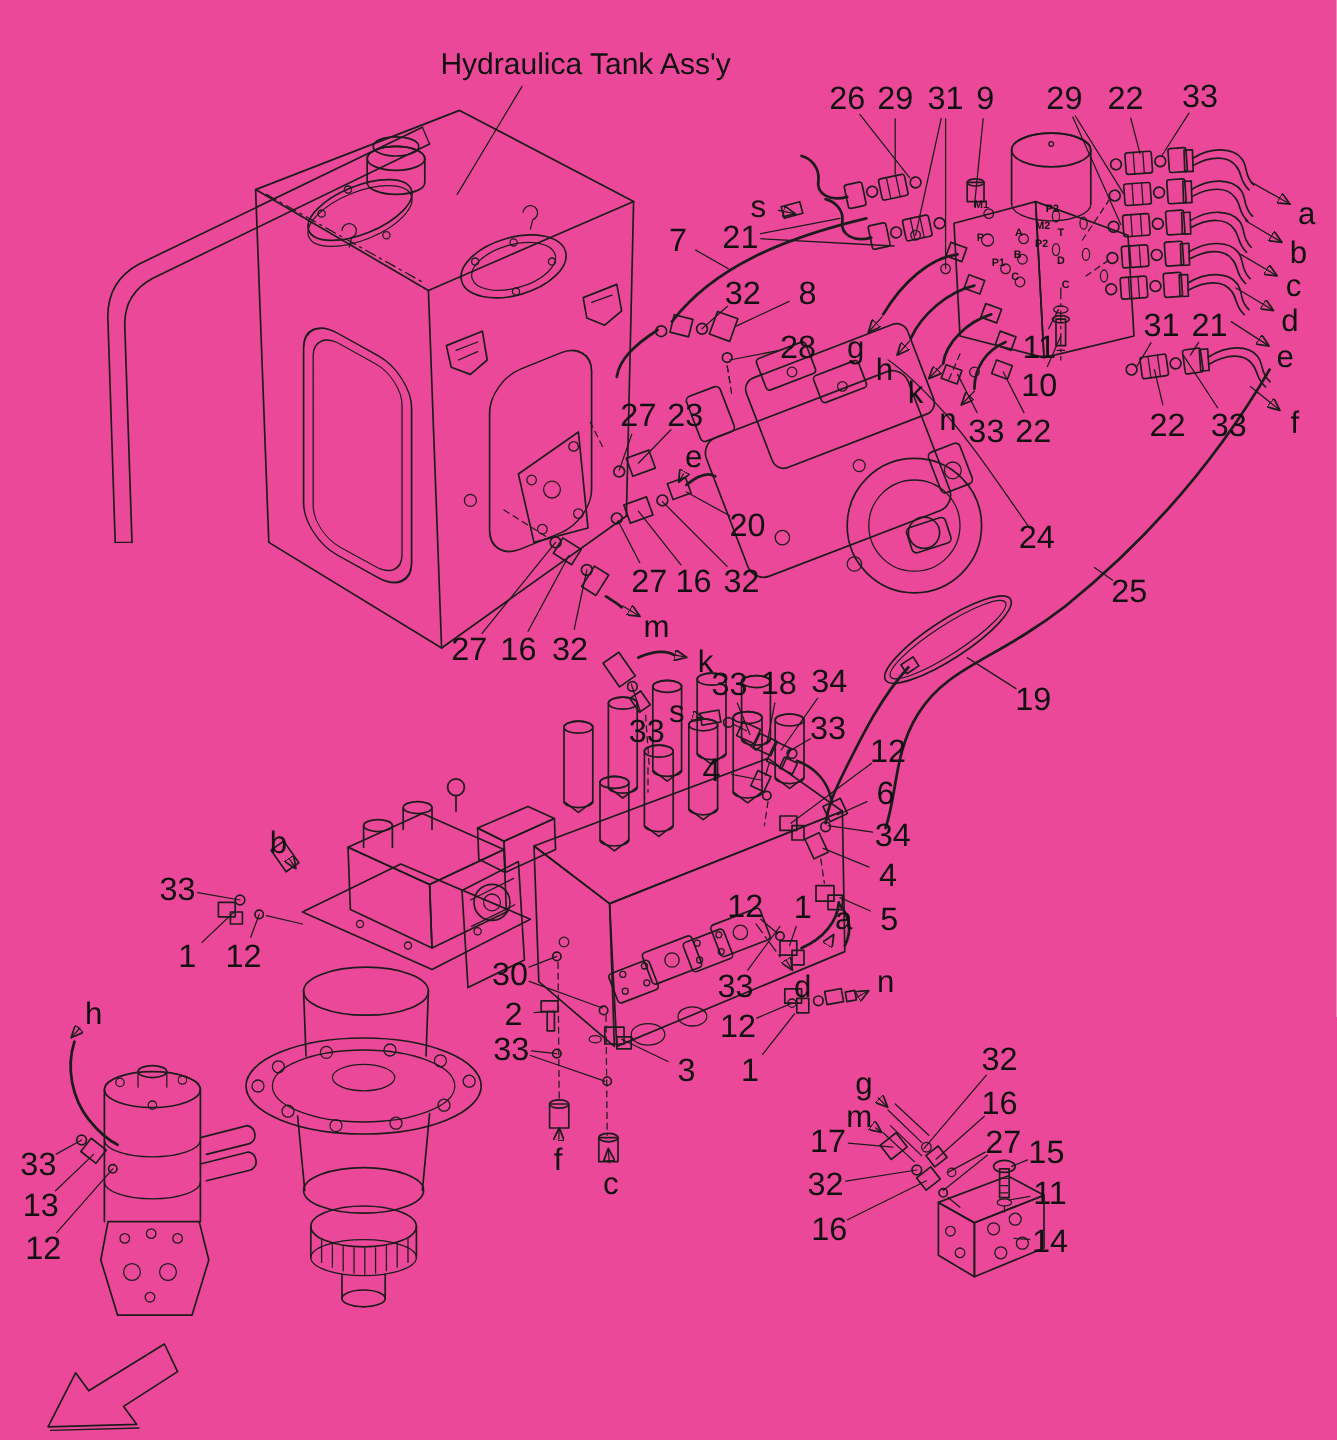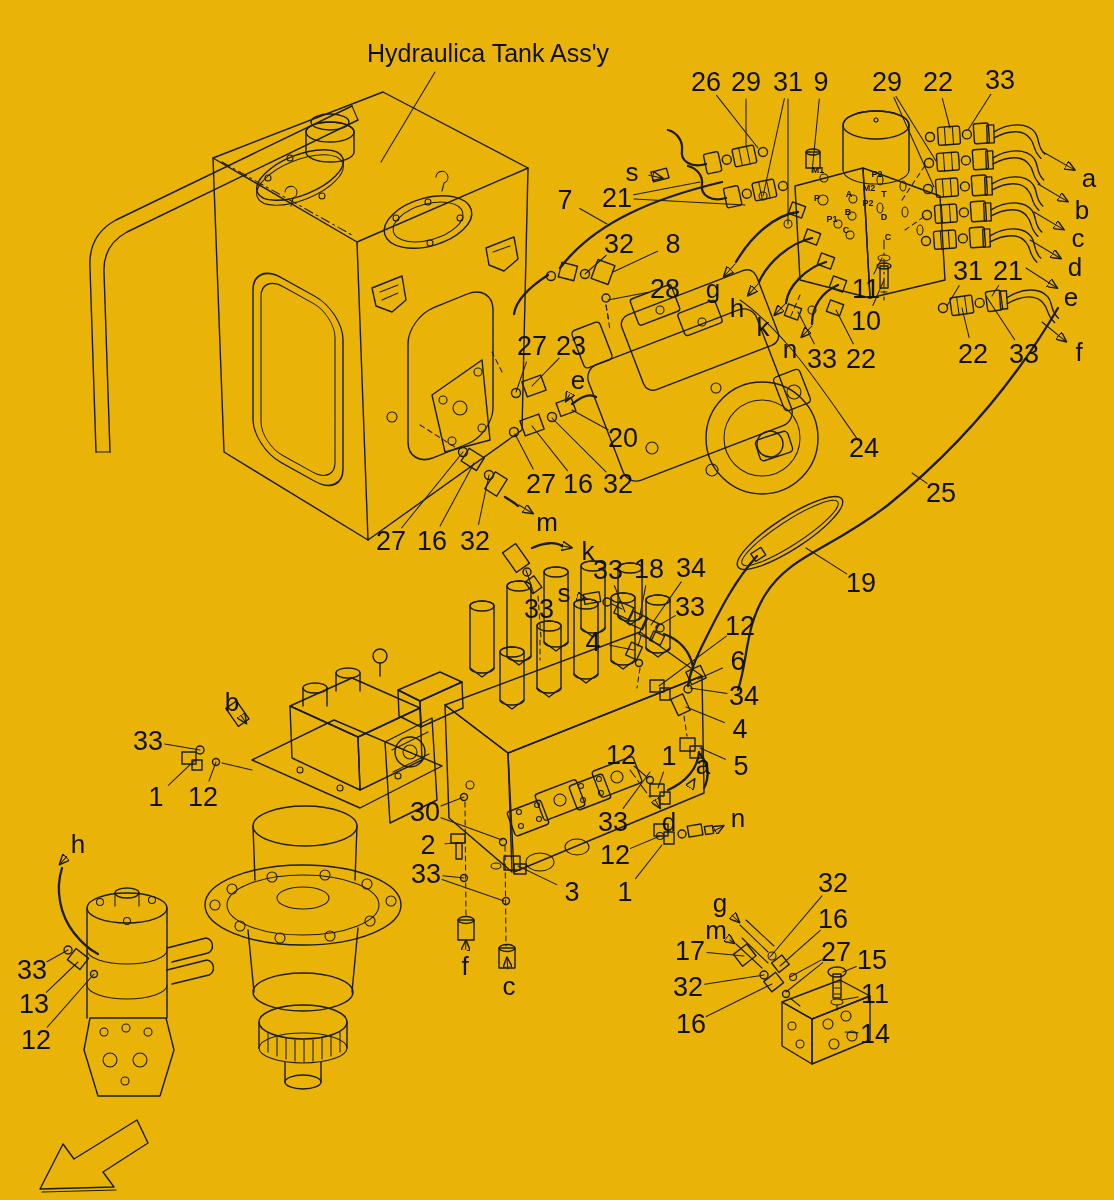--- a/index.html
+++ b/index.html
@@ -1,16 +1,16 @@
 <!DOCTYPE html>
 <html><head>
 <meta charset="utf-8">
 <style>
   html,body{margin:0;padding:0;background:#fff;}
-  #stage{position:relative;width:1114px;height:1200px;background:#eab308;overflow:hidden;
+  #stage{position:relative;width:1114px;height:1200px;background:#ec4899;overflow:hidden;
          font-family:"Liberation Sans",sans-serif;}
   svg{position:absolute;left:0;top:0;}
   svg *{stroke:#1c1c1c;fill:none;stroke-width:1.4;stroke-linecap:round;stroke-linejoin:round;}
   .wm{stroke:#c6c6c6;fill:none;stroke-width:2;font-family:"Liberation Sans",sans-serif;
       font-weight:bold;font-style:italic;font-size:330px;letter-spacing:8px;}
   .thin{stroke-width:1.05;}
   .dash{stroke-width:1.05;stroke-dasharray:9 4 2 4;}
   .dash2{stroke-width:1.05;stroke-dasharray:5 4;}
   .hose{stroke-width:2.3;}
   text{stroke:none !important;}

